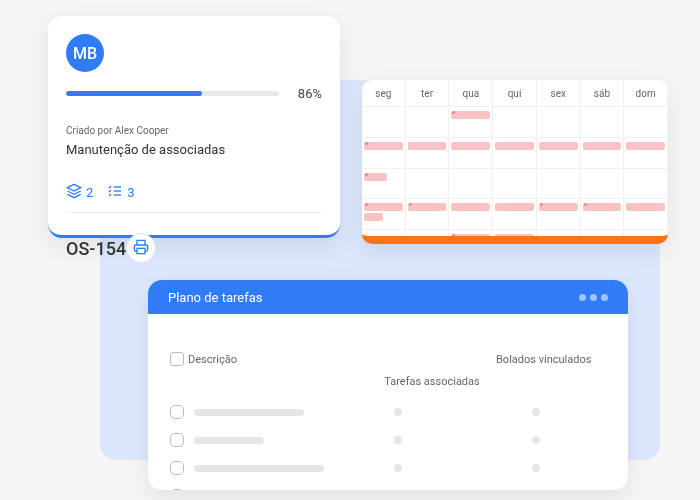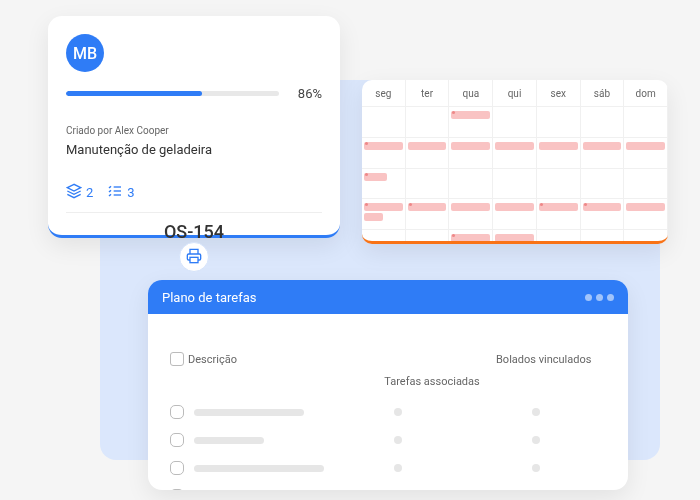--- a/index.html
+++ b/index.html
@@ -12,32 +12,32 @@
   .wc-name { font-size: 18px; color: #333; font-weight: 500; }
   .wc-date { font-size: 10px; color: #888; }
   .progress-row { display: flex; align-items: center; gap: 10px; margin-top: 14px; }
   .progress-bar { flex: 1; height: 5px; background: #e8e8e8; border-radius: 3px; overflow: hidden; }
   .progress-fill { height: 100%; background: #2f7cf6; border-radius: 3px; }
   .progress-pct { font-size: 13px; color: #444; margin-left: 9px; }
   .created-by { font-size: 10px; color: #666; margin-top: 24px; }
   .wc-title { font-size: 13px; color: #333; margin-top: 6px; }
   .wc-metrics { display: flex; gap: 14px; margin-top: 26px; }
   .metric { display: flex; align-items: center; gap: 4px; font-size: 13px; color: #2f7cf6; }
-  .wc-footer { display: flex; justify-content: flex-start; align-items: center; margin-top: 10px; border-top: 1px solid #eee; padding-top: 8px; flex-direction: column; }
+  .wc-footer { display: flex; justify-content: flex-start; align-items: center; margin-top: 10px; border-top: 1px solid #eee; padding-top: 20px; }
   .os-code { font-size: 18px; color: #333; font-weight: 500; }
   .print-btn { width: 30px; height: 30px; border-radius: 50%; border: 1px solid #d6e4fb; background: #fff; display: flex; align-items: center; justify-content: center; cursor: pointer; }
-  .calendar { left: 362px; top: 80px; width: 306px; height: 164px; border-bottom: 3px solid #f97316; border-radius: 10px; overflow: hidden; }
+  .calendar { left: 362px; top: 80px; width: 306px; height: 164px; border-bottom: 8px solid #f97316; border-radius: 10px; overflow: hidden; }
   .cal-head { display: flex; height: 26px; }
   .cal-head div { flex: 1; font-size: 10px; color: #666; display: flex; align-items: center; justify-content: center; border-right: 1px solid #f0f0f0; }
   .cal-grid { display: grid; grid-template-columns: repeat(7, 1fr); grid-template-rows: repeat(5, 1fr); height: 154px; }
   .cal-cell { border-right: 1px solid #f0f0f0; border-top: 1px solid #f0f0f0; position: relative; padding: 2px; }
   .cal-bar { height: 8px; background: #f9c3c3; border-radius: 2px; margin-top: 2px; }
   .cal-dot { width: 3px; height: 3px; background: #e88; border-radius: 50%; position: absolute; left: 3px; top: 4px; }
   .tasks-panel { left: 148px; top: 280px; width: 480px; height: 210px; overflow: hidden; }
-  .tp-header { height: 34px; background: #2f7cf6; display: flex; align-items: center; justify-content: space-between; padding: 0 14px; border-radius: 10px 10px 0 0; }
+  .tp-header { height: 34px; background: #2f7cf6; display: flex; align-items: center; justify-content: space-between; padding: 0 20px; border-radius: 10px 10px 0 0; }
   .tp-title { color: #fff; font-size: 13px; }
   .tp-dots { display: flex; gap: 4px; }
   .tp-dots span { width: 7px; height: 7px; border-radius: 50%; background: rgba(255,255,255,0.55); display: block; }
   .tp-cols { display: flex; padding: 16px 22px 10px; font-size: 11px; color: #666; gap: 4px; align-items: center; }
   .tp-cols .chk { width: 14px; height: 14px; border: 1.5px solid #bbb; border-radius: 3px; }
   .tp-cols .c1 { width: 180px; }
   .tp-cols .c2 { width: 120px; text-align: center; margin-top: 45px; }
   .tp-rows { padding: 0 22px; }
   .tp-row { display: flex; align-items: center; gap: 10px; height: 28px; }
   .tp-row .chk { width: 14px; height: 14px; border: 1.5px solid #bbb; border-radius: 5px; }
@@ -54,21 +54,21 @@
         <span>MB</span>
       </div>
   </div>
   <div class="progress-row">
     <div class="progress-bar">
       <div class="progress-fill" style="width:64%"></div>
     </div>
     <div class="progress-pct"><span>86</span>%</div>
   </div>
   <div class="created-by">Criado por Alex Cooper</div>
-  <div class="wc-title">Manutenção de geladeira</div>
+  <div class="wc-title">Manutenção de associadas</div>
   <div class="wc-metrics">
     <div class="metric">
       <span>
         <svg width="16" height="16" viewBox="0 0 24 24" fill="none" stroke="#2f7cf6" stroke-width="2">
             <polygon points="12 2 2 7 12 12 22 7 12 2"></polygon>
             <polyline points="2 17 12 22 22 17"></polyline>
             <polyline points="2 12 12 17 22 12"></polyline>
           </svg>
       </span>
       <span>2</span>

